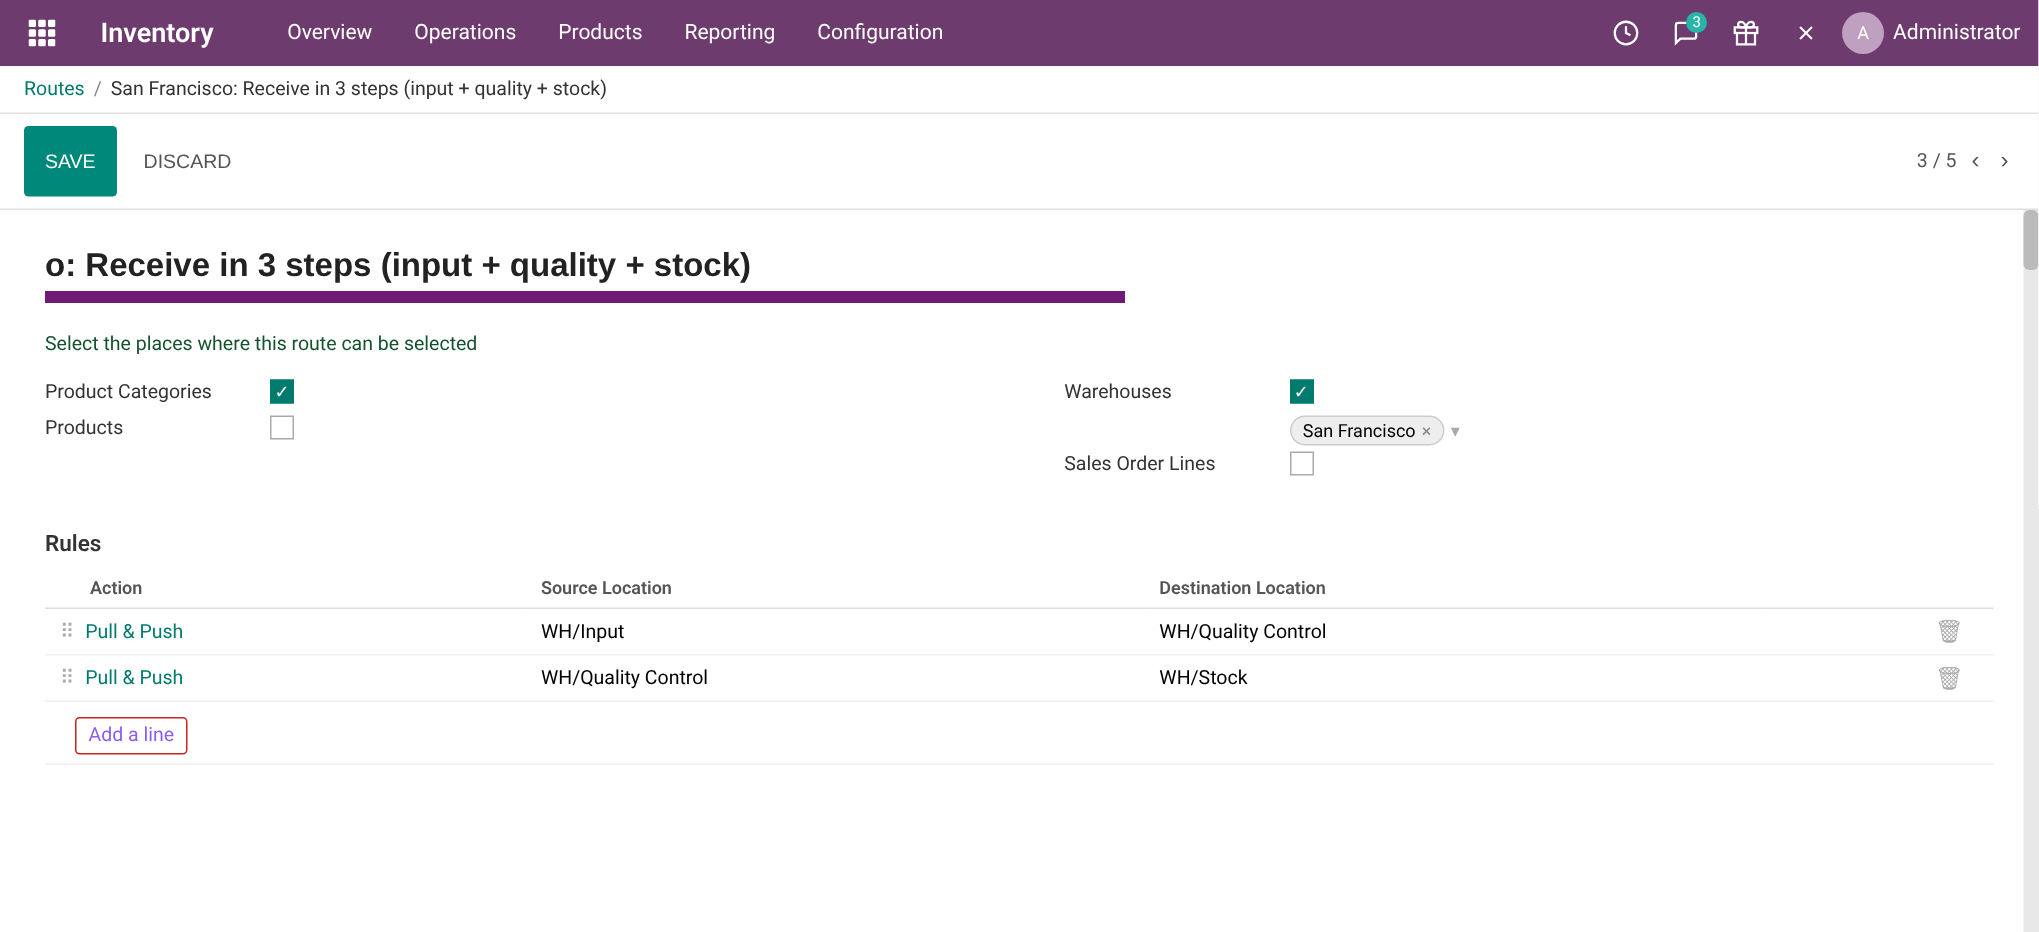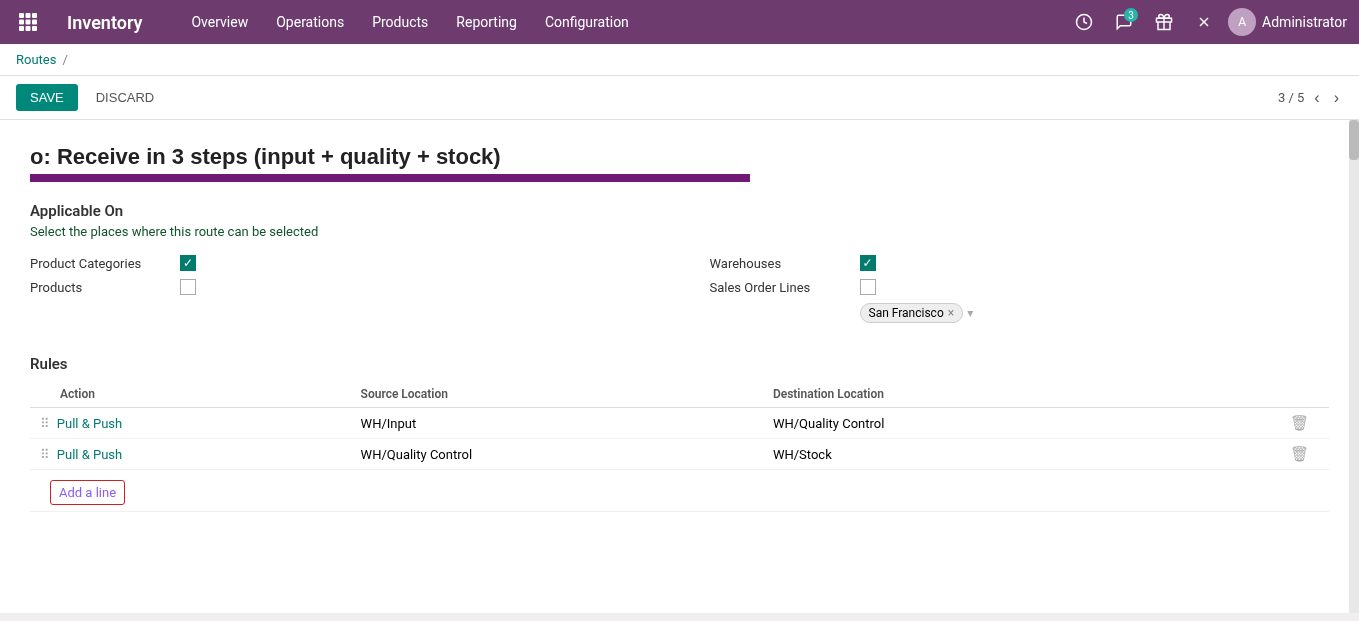--- a/index.html
+++ b/index.html
@@ -60,21 +60,21 @@
     
     .action-bar {
       background: white;
       padding: 8px 16px;
       border-bottom: 1px solid #e0e0e0;
       display: flex;
       align-items: center;
       gap: 8px;
     }
     .btn-save {
-      background: #00897b; color: white; border: none; padding: 6px 14px; border-radius: 3px; cursor: pointer; font-size: 13px; font-weight: 500;
+      background: #00897b; color: white; border: none; padding: 16px 14px; border-radius: 3px; cursor: pointer; font-size: 13px; font-weight: 500;
     }
     .btn-discard {
       background: transparent; color: #555; border: none; padding: 6px 10px; border-radius: 3px; cursor: pointer; font-size: 13px;
     }
     .pagination-area {
       margin-left: auto; display: flex; align-items: center; gap: 6px; color: #555; font-size: 13px;
     }
     .page-arrow {
       cursor: pointer; color: #555; background: none; border: none; font-size: 16px; padding: 0 4px;
     }
@@ -188,37 +188,37 @@
     <div class="topbar-user">
       <div class="avatar-circle">A</div>
       <span>Administrator</span>
     </div>
   </div>
 </div>
 
 <div class="breadcrumb-bar">
   <span class="breadcrumb-link">Routes</span>
   <span class="breadcrumb-sep">/</span>
+  <span class="breadcrumb-current">San Francisco: Receive in 3 steps (input + quality + stock)</span>
 </div>
 
 <div class="action-bar">
   <button class="btn-save">SAVE</button>
   <button class="btn-discard">DISCARD</button>
   <div class="pagination-area">
     <span>3 / 5</span>
     <button class="page-arrow">‹</button>
     <button class="page-arrow">›</button>
   </div>
 </div>
 
 <div class="main-content" style="position:relative;">
 
   <input type="text" class="route-title-input" value="o: Receive in 3 steps (input + quality + stock)" style="">
 
-  <div class="section-title">Applicable On</div>
   <div class="section-subtitle">Select the places where this route can be selected</div>
 
   <div style="display:grid; grid-template-columns: 1fr 1fr; gap: 0 60px; margin-bottom: 28px;">
 
     <div>
       <div class="form-row">
         <span class="form-label">Product Categories</span>
         <div class="check-box">
           <span class="check-icon">✓</span>
         </div>
@@ -228,34 +228,34 @@
         <div class="check-box-empty"></div>
       </div>
     </div>
 
     <div>
       <div class="form-row">
         <span class="form-label">Warehouses</span>
         <div class="check-box">
           <span class="check-icon">✓</span>
         </div>
-      </div>
-      <div class="form-row">
-        <span class="form-label">Sales Order Lines</span>
-        <div class="check-box-empty"></div>
       </div>
       <div class="form-row" style="margin-bottom: 4px;">
         <span class="form-label"></span>
         <div style="display:flex; align-items:center; gap:4px;">
           <div class="warehouse-tag">
             <span>San Francisco</span>
             <span class="tag-remove">×</span>
           </div>
           <span style="color:#aaa; font-size:12px; cursor:pointer;">▾</span>
         </div>
+      </div>
+      <div class="form-row">
+        <span class="form-label">Sales Order Lines</span>
+        <div class="check-box-empty"></div>
       </div>
     </div>
   </div>
 
   
   <div class="rules-section">
     <div class="rules-title">Rules</div>
     <table class="rules-table">
       <thead>
         <tr>

